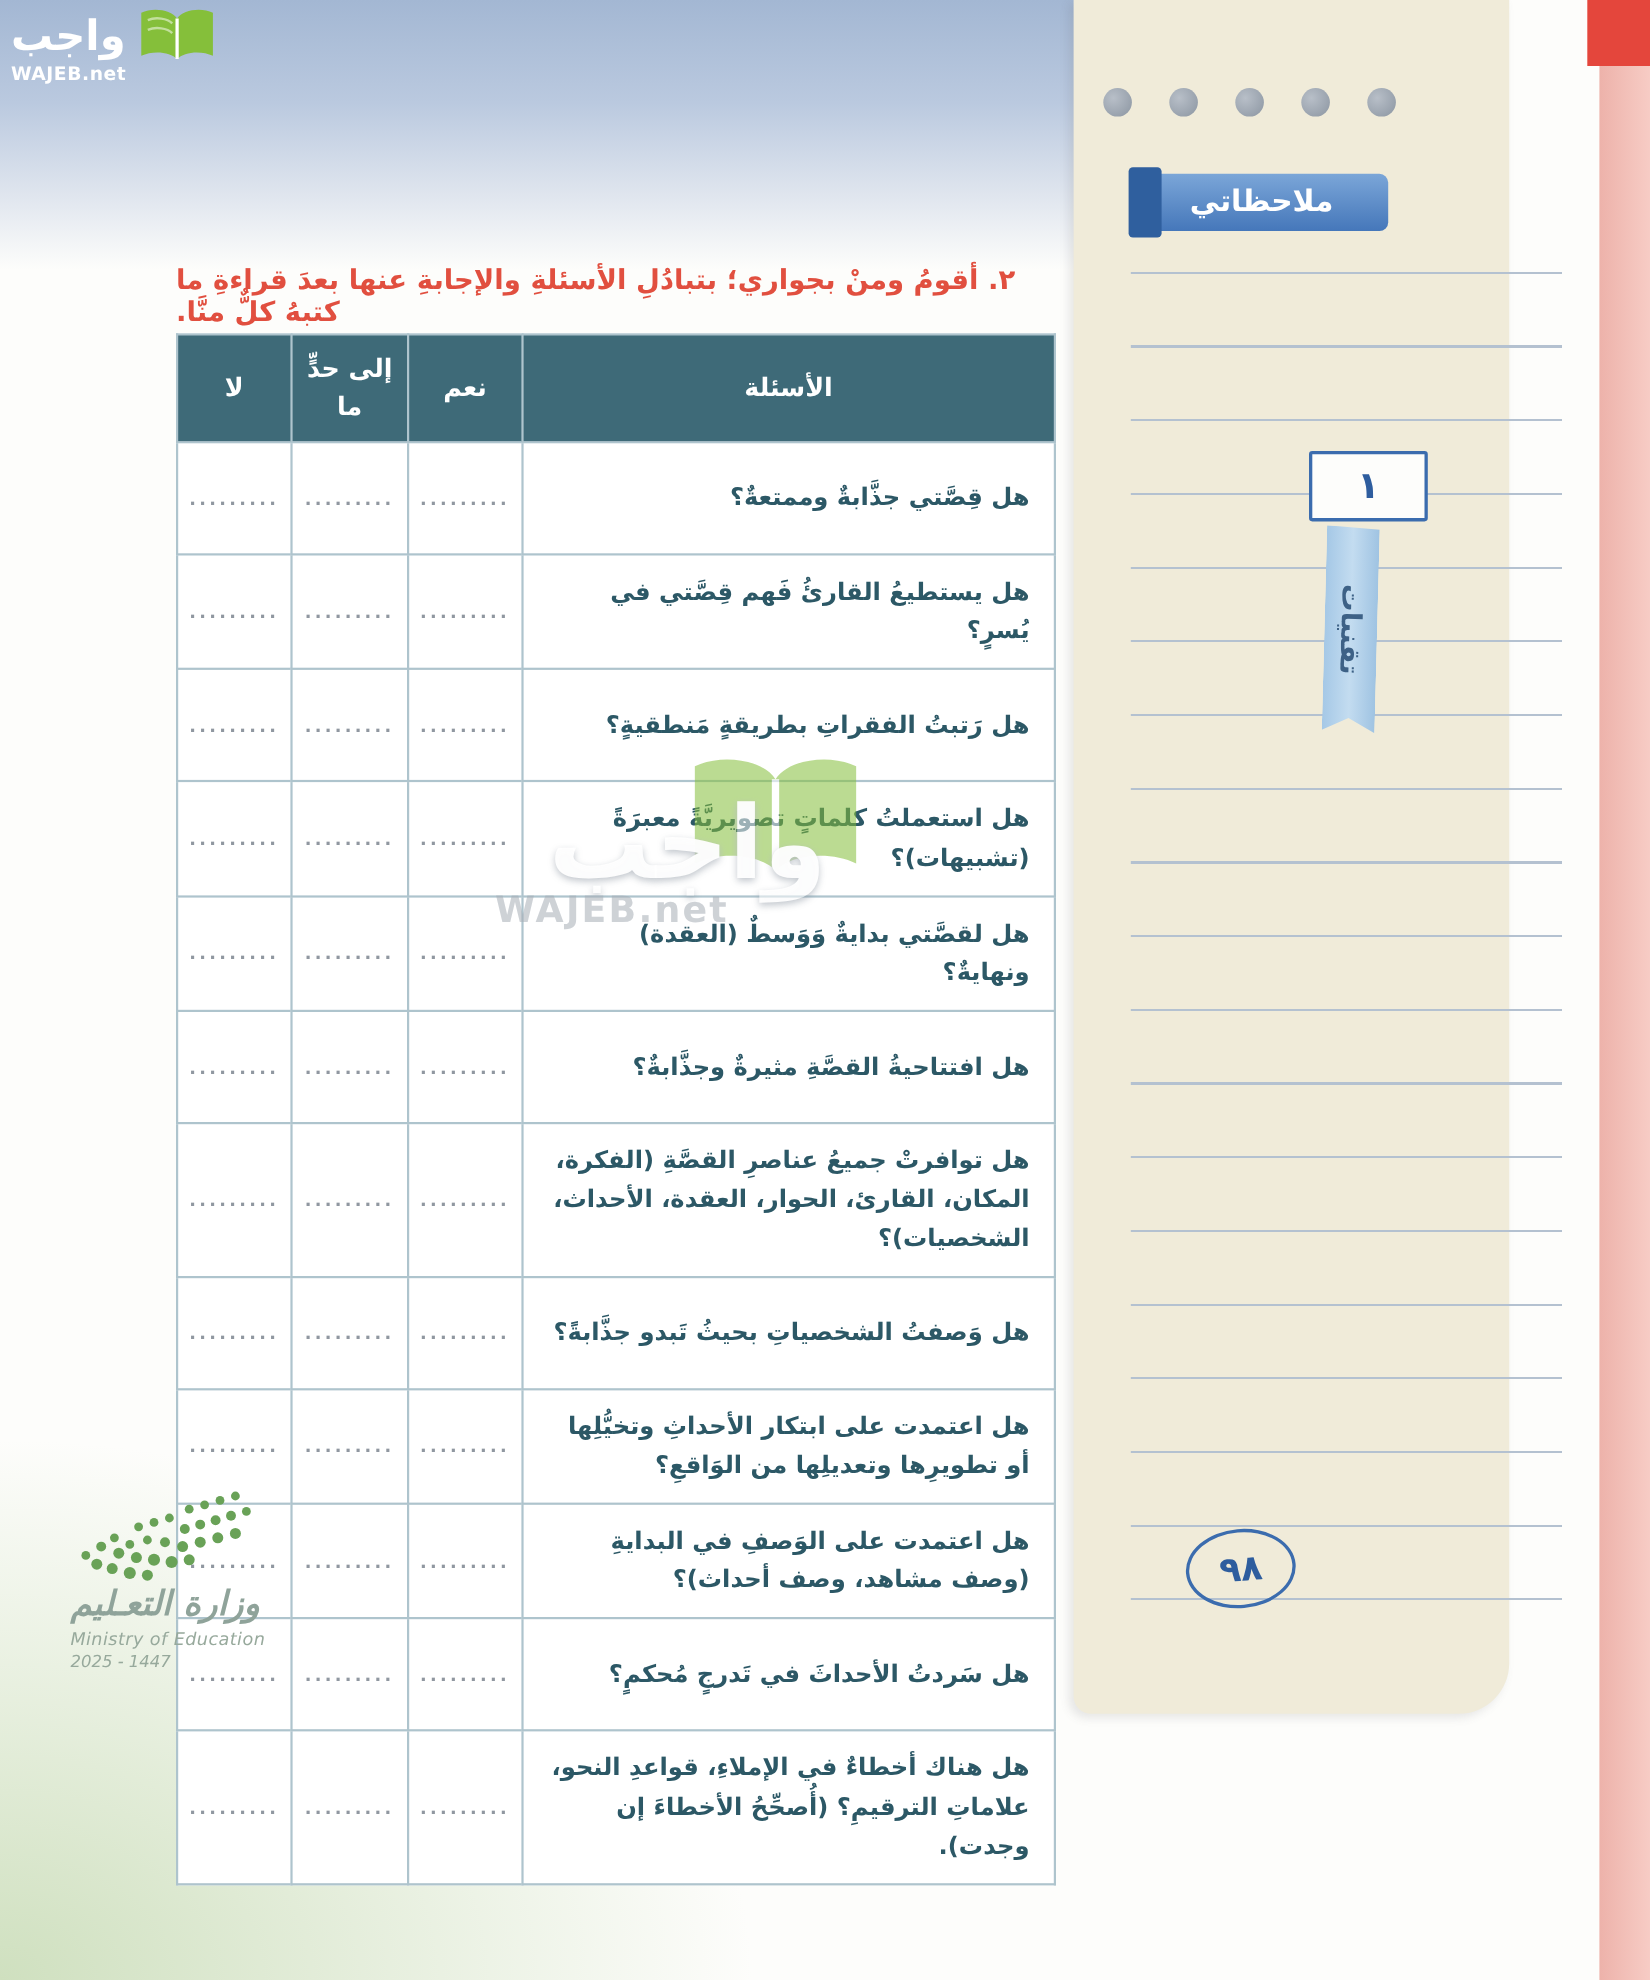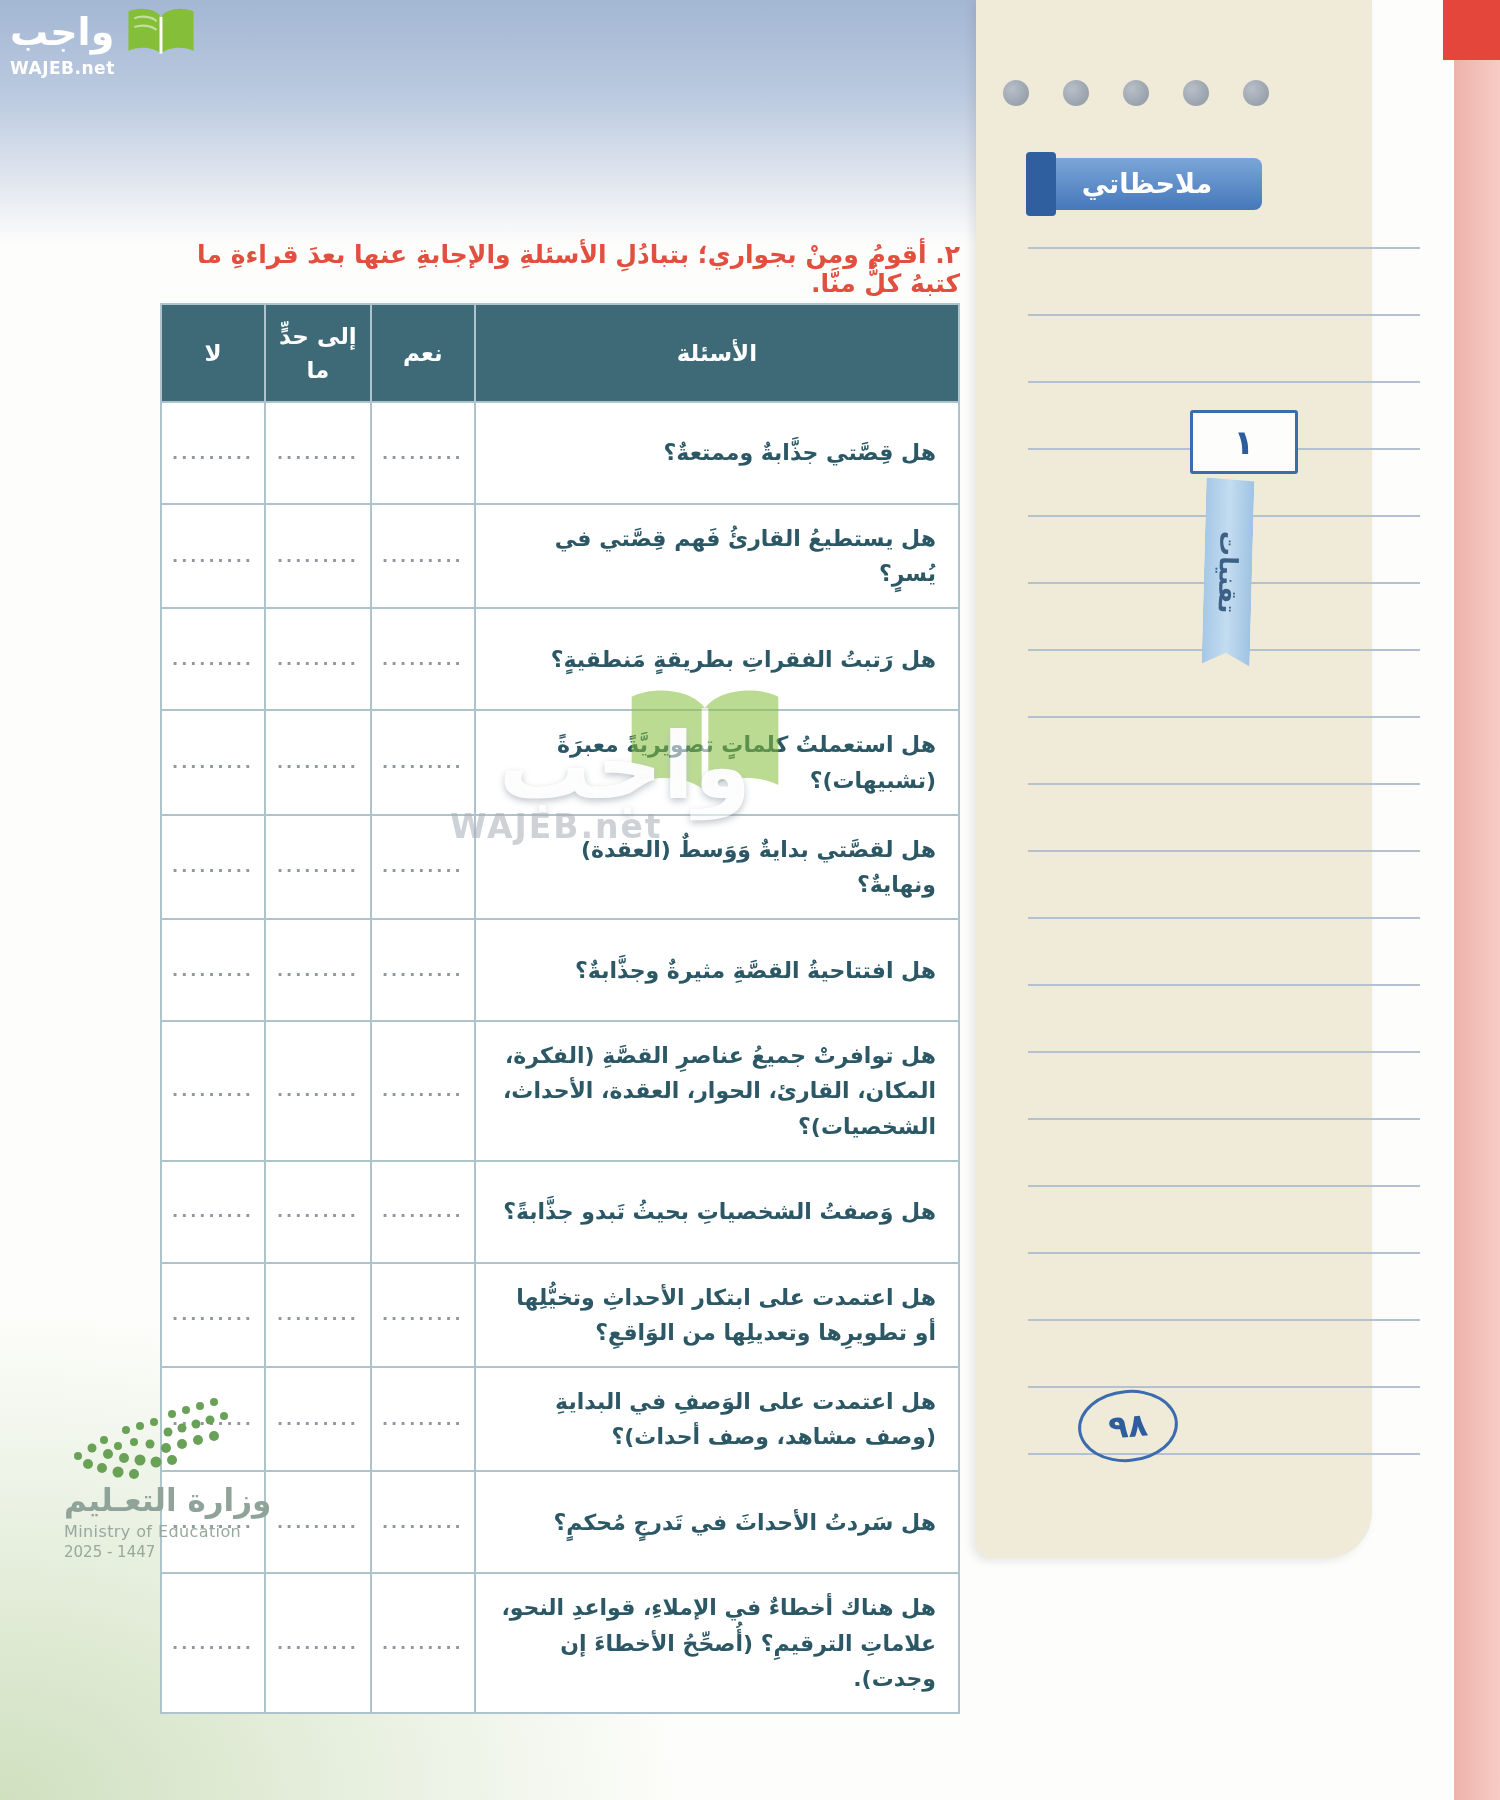--- a/index.html
+++ b/index.html
@@ -18,21 +18,21 @@
   }
   
   .header-logo{position:absolute;top:6px;left:10px;color:#fff;}
   .hl-row{display:flex;align-items:center;gap:10px;}
   .hl-brand{font-size:38px;font-weight:bold;line-height:1.1;}
   .hl-book{width:74px;height:54px;}
   .hl-domain{font-size:17px;font-weight:bold;margin-top:-2px;letter-spacing:0.5px;}
   
   .instruction{
     position:absolute;top:240px;left:160px;width:800px;
-    direction:rtl;text-align:right;color:#e14f3f;font-size:25px;font-weight:bold;
+    direction:rtl;text-align:left;color:#e14f3f;font-size:25px;font-weight:bold;
   }
   
   table.checklist{
     position:absolute;top:303px;left:160px;width:800px;
     border-collapse:collapse;direction:rtl;background:#fff;
   }
   table.checklist th,table.checklist td{border:2px solid #aec4cd;}
   table.checklist thead th{
     background:#3e6a78;color:#ffffff;font-size:23px;font-weight:bold;
     height:84px;padding:6px 8px;text-align:center;vertical-align:middle;line-height:1.5;
@@ -105,21 +105,21 @@
     display:flex;align-items:center;justify-content:center;
     color:#2e5d9e;font-size:32px;font-weight:bold;transform:rotate(-5deg);
   }
   
   .pink-strip{
     position:absolute;right:0;top:0;width:46px;height:1800px;
     background:linear-gradient(to right,#edb2aa,#f7ccc5);
   }
   .red-corner{position:absolute;right:0;top:0;width:57px;height:60px;background:#e4463c;z-index:3;}
   
-  .ministry{position:absolute;left:64px;top:1392px;width:250px;color:#97a99c;}
+  .ministry{position:absolute;left:64px;top:1350px;width:250px;color:#97a99c;font-style:italic;}
   .m-dots{display:block;margin-left:0;}
   .m-ar{font-size:31px;color:#8fa39a;direction:rtl;text-align:left;margin-top:2px;font-weight:bold;}
   .m-en{font-size:16px;margin-top:4px;letter-spacing:0.4px;}
   .m-year{font-size:15px;margin-top:2px;}
 </style>
 </head>
 <body>
 
 <div class="page">
 

